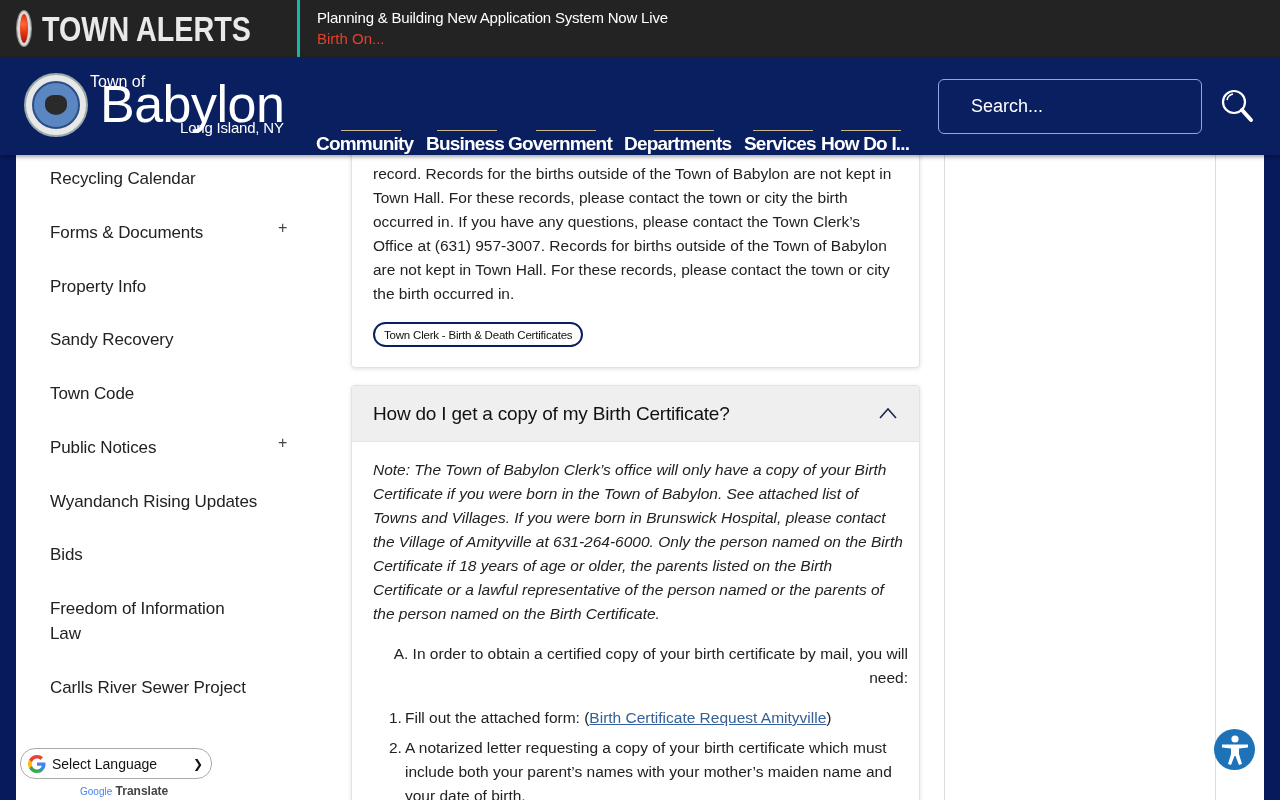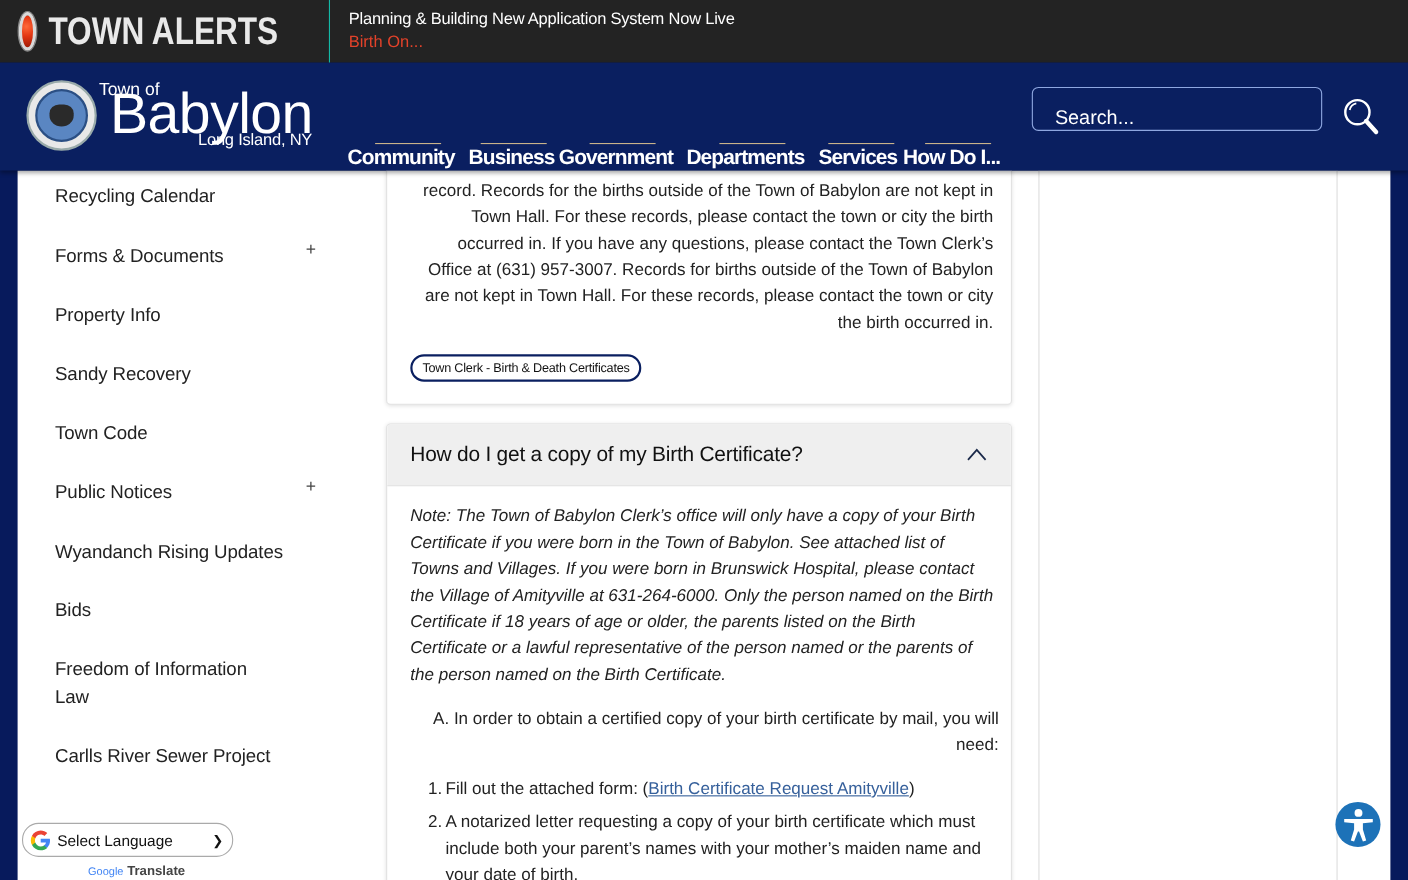--- a/index.html
+++ b/index.html
@@ -1,21 +1,21 @@
 <!DOCTYPE html>
 <html><head>
 <meta charset="utf-8">
 <style>
   * { box-sizing: border-box; margin: 0; padding: 0; }
   html, body { width: 1280px; height: 800px; overflow: hidden; }
   body { font-family: "Liberation Sans", sans-serif; background: #071a5c; position: relative; }
 
   
   .alert-bar { position: absolute; top: 0; left: 0; width: 1280px; height: 57px; background: #232323; display: flex; align-items: center; z-index: 5; }
-  .alert-brand { width: 300px; height: 57px; display: flex; align-items: center; border-right: 1px solid #14b8a6; padding-left: 17px; }
+  .alert-brand { width: 300px; height: 57px; display: flex; align-items: center; border-right: 3px solid #14b8a6; padding-left: 17px; }
   .alert-dot { width: 35px; height: 35px; border-radius: 50%; background: radial-gradient(circle at 40% 35%, #ff6a3a 0%, #e23512 45%, #9b1a06 100%); border: 3px solid #d9d9d9; box-shadow: 0 0 0 1px #888; }
   .alert-title { color: #e9e9e9; font-family: "Liberation Sans", sans-serif; font-weight: bold; font-size: 35px; margin-left: 11px; letter-spacing: 0px; transform: scaleX(0.82); transform-origin: left center; white-space: nowrap; }
   .alert-msg { padding-left: 17px; }
   .alert-msg .headline { color: #ffffff; font-size: 15px; display: block; line-height: 20px; letter-spacing: -0.2px; }
   .alert-msg .readon { color: #e2422a; font-size: 15px; display: block; line-height: 22px; text-decoration: none; }
 
   
   .header { position: absolute; top: 57px; left: 0; width: 1280px; height: 98px; background: #0a1f60; z-index: 5; box-shadow: 0 2px 4px rgba(0,0,0,0.35); }
   .logo { position: absolute; left: 24px; top: 16px; width: 270px; height: 66px; }
   .seal { position: absolute; left: 0; top: 0; width: 64px; height: 64px; border-radius: 50%; background: #e8e8e8; border: 2px solid #9aa; display: flex; align-items: center; justify-content: center; }
@@ -23,21 +23,21 @@
   .seal-eagle { width: 22px; height: 20px; background: #2a2a2a; border-radius: 40% 40% 50% 50%; }
   .logo-townof { position: absolute; left: 66px; top: 0; color: #fff; font-size: 16px; }
   .logo-babylon { position: absolute; left: 76px; top: 8px; color: #fff; font-size: 52px; letter-spacing: -0.5px; line-height: 46px; }
   .logo-li { position: absolute; left: 156px; top: 46px; color: #fff; font-size: 15px; letter-spacing: -0.2px; }
 
   .nav { position: absolute; left: 316px; top: 0; height: 98px; display: flex; }
   .nav-item { position: relative; height: 98px; display: flex; align-items: flex-end; color: #fff; font-weight: bold; font-size: 19px; letter-spacing: -0.8px; text-decoration: none; }
   .nav-item span.lbl { display: block; }
   .nav-item .underline { position: absolute; bottom: 24px; left: 50%; width: 60px; height: 1px; background: #c9b38a; transform: translateX(-50%); }
 
-  .search-box { position: absolute; left: 938px; top: 22px; width: 264px; height: 40px; border: 1px solid #8fa7e0; border-radius: 6px; background: #0a1f60; display: flex; align-items: flex-end; padding-left: 20px; }
+  .search-box { position: absolute; left: 938px; top: 22px; width: 264px; height: 55px; border: 1px solid #8fa7e0; border-radius: 6px; background: #0a1f60; display: flex; align-items: center; padding-left: 32px; }
   .search-box input { background: transparent; border: none; outline: none; color: #fff; font-size: 18px; width: 220px; font-family: "Liberation Sans", sans-serif; }
   .search-box input::placeholder { color: #fff; }
   .search-btn { position: absolute; left: 1218px; top: 30px; width: 38px; height: 38px; cursor: pointer; }
 
   
   .page { position: absolute; top: 155px; left: 16px; width: 1248px; height: 645px; background: #fff; overflow: hidden; }
 
   .sidebar { position: absolute; left: 0; top: 0; width: 310px; height: 645px; }
   .side-item { position: absolute; left: 34px; font-size: 17px; color: #222; line-height: 25px; width: 210px; text-decoration: none; letter-spacing: -0.1px; }
   .side-plus { position: absolute; left: 262px; font-size: 16px; color: #444; }
@@ -45,21 +45,21 @@
   .translate { position: absolute; left: 4px; top: 593px; }
   .lang-select { width: 192px; height: 31px; border: 1px solid #aaa; border-radius: 15px; background: #fff; display: flex; align-items: center; padding-left: 6px; font-size: 14px; color: #111; font-family: "DejaVu Sans", sans-serif; }
   .g-icon { width: 20px; height: 20px; margin-right: 5px; }
   .lang-text { flex: 1; font-family: "Liberation Sans", sans-serif; font-size: 14px; }
   .lang-caret { margin-right: 8px; font-size: 12px; }
   .powered { margin-top: 5px; margin-left: 60px; font-size: 12px; color: #444; font-weight: bold; }
   .powered .g { color: #4285f4; font-weight: normal; font-size: 10px; }
 
   
   .main { position: absolute; left: 335px; top: 0; width: 569px; height: 645px; }
-  .card1 { position: absolute; left: 0; top: -20px; width: 569px; height: 233px; border: 1px solid #e2e2e2; border-radius: 4px; box-shadow: 0 1px 4px rgba(0,0,0,0.12); background: #fff; text-align: right; }
+  .card1 { position: absolute; left: 0; top: -20px; width: 569px; height: 233px; border: 1px solid #e2e2e2; border-radius: 4px; box-shadow: 0 1px 4px rgba(0,0,0,0.12); background: #fff; }
   .card-text { position: absolute; left: 21px; width: 530px; font-size: 15.5px; line-height: 24px; color: #222; }
   .tag { position: absolute; left: 21px; top: 186px; height: 25px; padding: 0 9px; border: 2px solid #0a1f60; border-radius: 13px; font-size: 11.5px; color: #111; display: flex; align-items: center; text-decoration: none; letter-spacing: -0.2px; }
 
   .card2 { position: absolute; left: 0; top: 230px; width: 569px; height: 440px; border: 1px solid #e2e2e2; border-radius: 4px; box-shadow: 0 1px 4px rgba(0,0,0,0.12); background: #fff; overflow: hidden; }
   .card2-head { height: 56px; background: #efefef; display: flex; align-items: center; padding-left: 21px; border-bottom: 1px solid #e4e4e4; cursor: pointer; position: relative; }
   .card2-title { font-size: 19px; color: #111; letter-spacing: -0.2px; }
   .chev-up { position: absolute; right: 22px; top: 20px; width: 18px; height: 14px; }
   .note { position: absolute; left: 21px; top: 72px; width: 530px; font-style: italic; font-size: 15.5px; line-height: 24px; color: #222; }
   .para-a { position: absolute; left: 21px; top: 256px; width: 535px; font-size: 15.5px; line-height: 24px; color: #222; text-align: right; }
   .steps { position: absolute; left: 21px; top: 320px; width: 520px; font-size: 15.5px; line-height: 24px; color: #222; list-style: none; }

